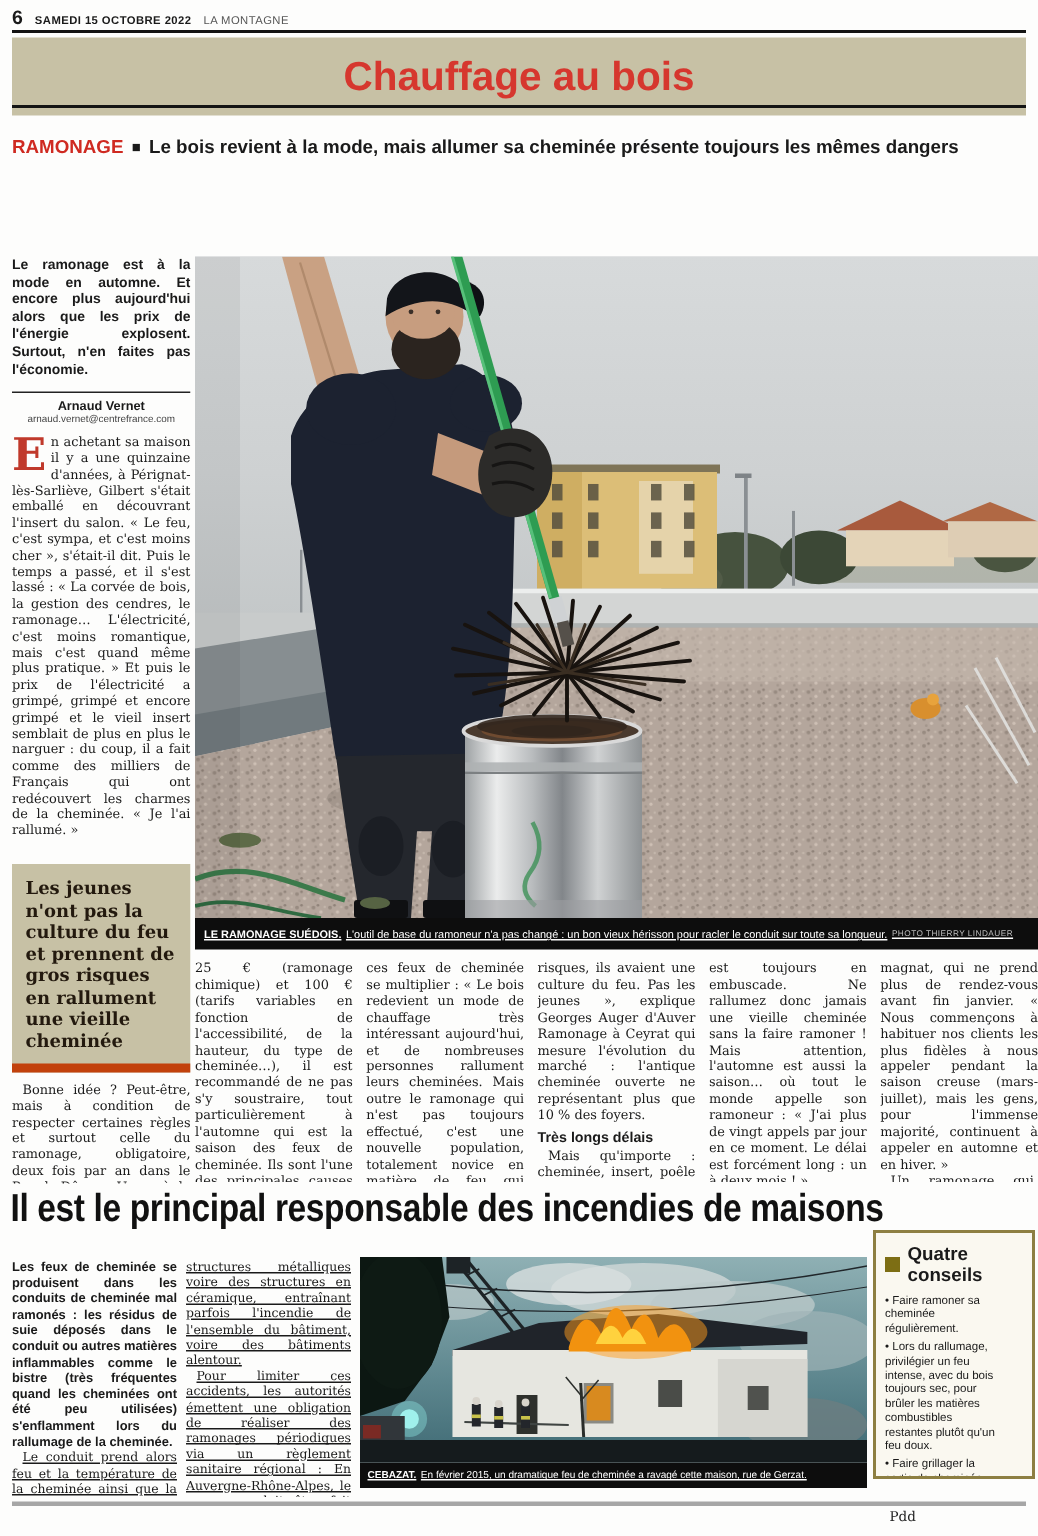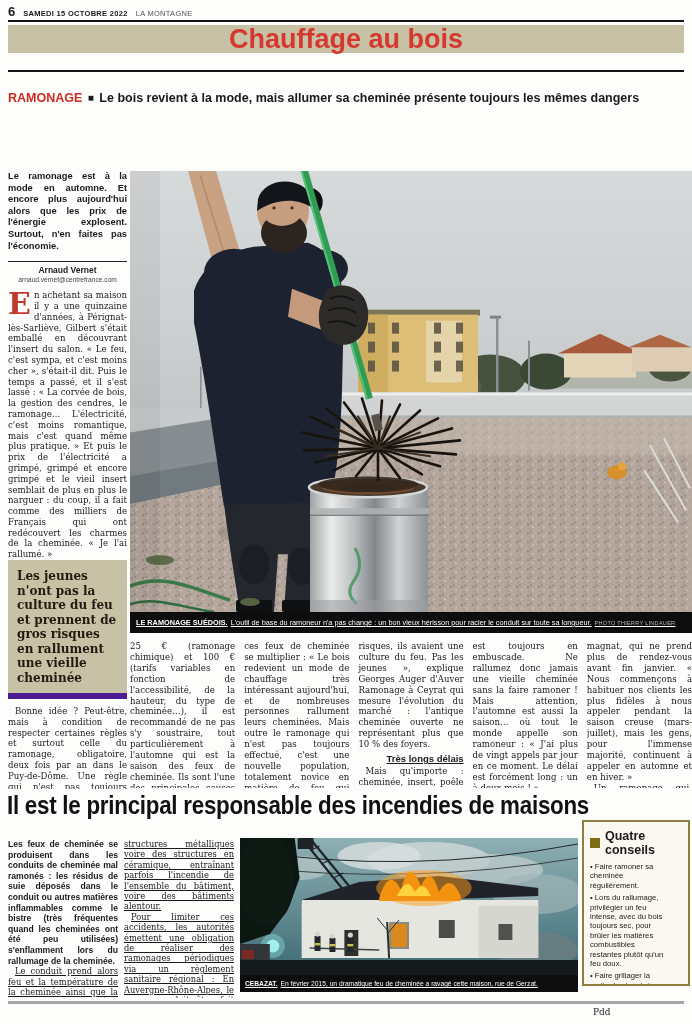--- a/index.html
+++ b/index.html
@@ -4,54 +4,54 @@
 <style>
   html,body{margin:0;padding:0;background:#e9e9e9;}
   .page{position:relative;width:692px;height:1024px;background:#fdfdfc;margin:0 auto;
         font-family:"DejaVu Serif",serif;color:#1a1a1a;overflow:hidden;}
   
   .hdr{position:absolute;top:4px;left:8px;right:8px;height:15px;display:flex;align-items:baseline;gap:8px;}
   .hdr .num{font:bold 13px "Liberation Sans",sans-serif;}
   .hdr .date{font:bold 7.5px "Liberation Sans",sans-serif;letter-spacing:.3px;}
   .hdr .paper{font:7.5px "Liberation Sans",sans-serif;color:#555;letter-spacing:.3px;}
   .rule-a{position:absolute;top:20px;left:8px;right:8px;height:2px;background:#141414;}
-  .banner{position:absolute;top:25px;left:8px;right:8px;height:28px;background:#c7c1a5;
+  .banner{position:absolute;top:25px;left:8px;right:8px;height:52px;background:#c7c1a5;
           display:flex;align-items:center;justify-content:center;}
   .banner span{font:bold 27px "Liberation Sans",sans-serif;color:#d6372e;}
   .rule-b{position:absolute;top:70px;left:8px;right:8px;height:1.5px;background:#141414;}
   
   .kicker{position:absolute;top:91px;left:8px;right:8px;font:bold 12.5px "Liberation Sans",sans-serif;white-space:nowrap;overflow:hidden;}
   .kicker .lab{color:#cf2a21;}
   .kicker .sq{font-size:10px;position:relative;top:-1px;padding:0 2px;}
   .headline{position:absolute;top:103px;left:7px;width:684px;margin:0;
             font:bold 34px/50px "Liberation Sans",sans-serif;letter-spacing:-0.5px;color:#111;}
   .headline span{display:inline-block;transform:scaleX(.9);transform-origin:left center;white-space:nowrap;}
   
   .leftcol{position:absolute;left:8px;top:171px;width:119px;height:618px;overflow:hidden;}
   .intro{font:bold 9.3px/11.6px "Liberation Sans",sans-serif;text-align:justify;}
   .byline{margin-top:9px;border-top:1.5px solid #222;padding-top:3px;text-align:center;}
   .byline .auth{font:bold 8.5px "Liberation Sans",sans-serif;}
   .byline .mail{font:6.6px "Liberation Sans",sans-serif;color:#444;margin-top:1px;}
   .bodytxt{font:8.6px/10.8px "DejaVu Serif",serif;text-align:justify;margin-top:7px;}
   .dropcap{float:left;font:bold 30px/25px "DejaVu Serif",serif;color:#c0392b;padding:1px 3px 0 0;}
-  .pullquote{margin-top:0;background:#c7c1a5;border-bottom:6px solid #4c1d95;
+  .pullquote{margin-top:16px;background:#c7c1a5;border-bottom:6px solid #c2410c;
              padding:9px 8px 8px 9px;font:bold 12px/14.5px "DejaVu Serif",serif;color:#23190e;}
   .ind{text-indent:7px;}
   
   .photo-main{position:absolute;left:130px;top:171px;width:562px;height:441px;overflow:hidden;background:#c9ccce;}
   .cap{position:absolute;background:#0d0d0d;color:#fff;display:flex;align-items:center;gap:3px;
        box-sizing:border-box;white-space:nowrap;overflow:hidden;text-decoration:underline;}
   .cap-main{left:130px;top:612px;width:562px;height:21px;padding:0 6px;font:7.3px "Liberation Sans",sans-serif;}
   .cap .lb{font-weight:bold;}
   .cap .cr{font-size:5.5px;color:#bdbdbd;letter-spacing:.3px;}
   
   .cols{position:absolute;left:130px;top:641px;width:562px;height:147px;display:flex;gap:9px;}
   .col{flex:1;font:8.6px/10.9px "DejaVu Serif",serif;text-align:justify;overflow:hidden;}
   .col p{margin:0;}
-  .subhead{font:bold 9.5px "Liberation Sans",sans-serif;text-align:right;margin:3px 0 2px;text-decoration:underline;}
+  .subhead{font:bold 9.5px "Liberation Sans",sans-serif;text-align:left;margin:3px 0 2px;}
   
   .headline2{position:absolute;top:789px;left:7px;width:684px;margin:0;
              font:bold 26px/32px "Liberation Sans",sans-serif;letter-spacing:-0.3px;color:#111;}
   .headline2 span{display:inline-block;transform:scaleX(.86);transform-origin:left center;white-space:nowrap;}
   .bcol1{position:absolute;left:8px;top:839px;width:110px;height:159px;overflow:hidden;}
   .blead{font:bold 8.6px/10.6px "Liberation Sans",sans-serif;text-align:justify;}
   .bserif{font:8.3px/10.4px "DejaVu Serif",serif;text-align:justify;text-decoration:underline;}
   .bcol2{position:absolute;left:124px;top:839px;width:110px;height:159px;overflow:hidden;}
   .photo-fire{position:absolute;left:240px;top:838px;width:338px;height:137px;overflow:hidden;background:#50747c;}
   .cap-fire{left:240px;top:975px;width:338px;height:17px;padding:0 5px;font:6.7px "Liberation Sans",sans-serif;}

